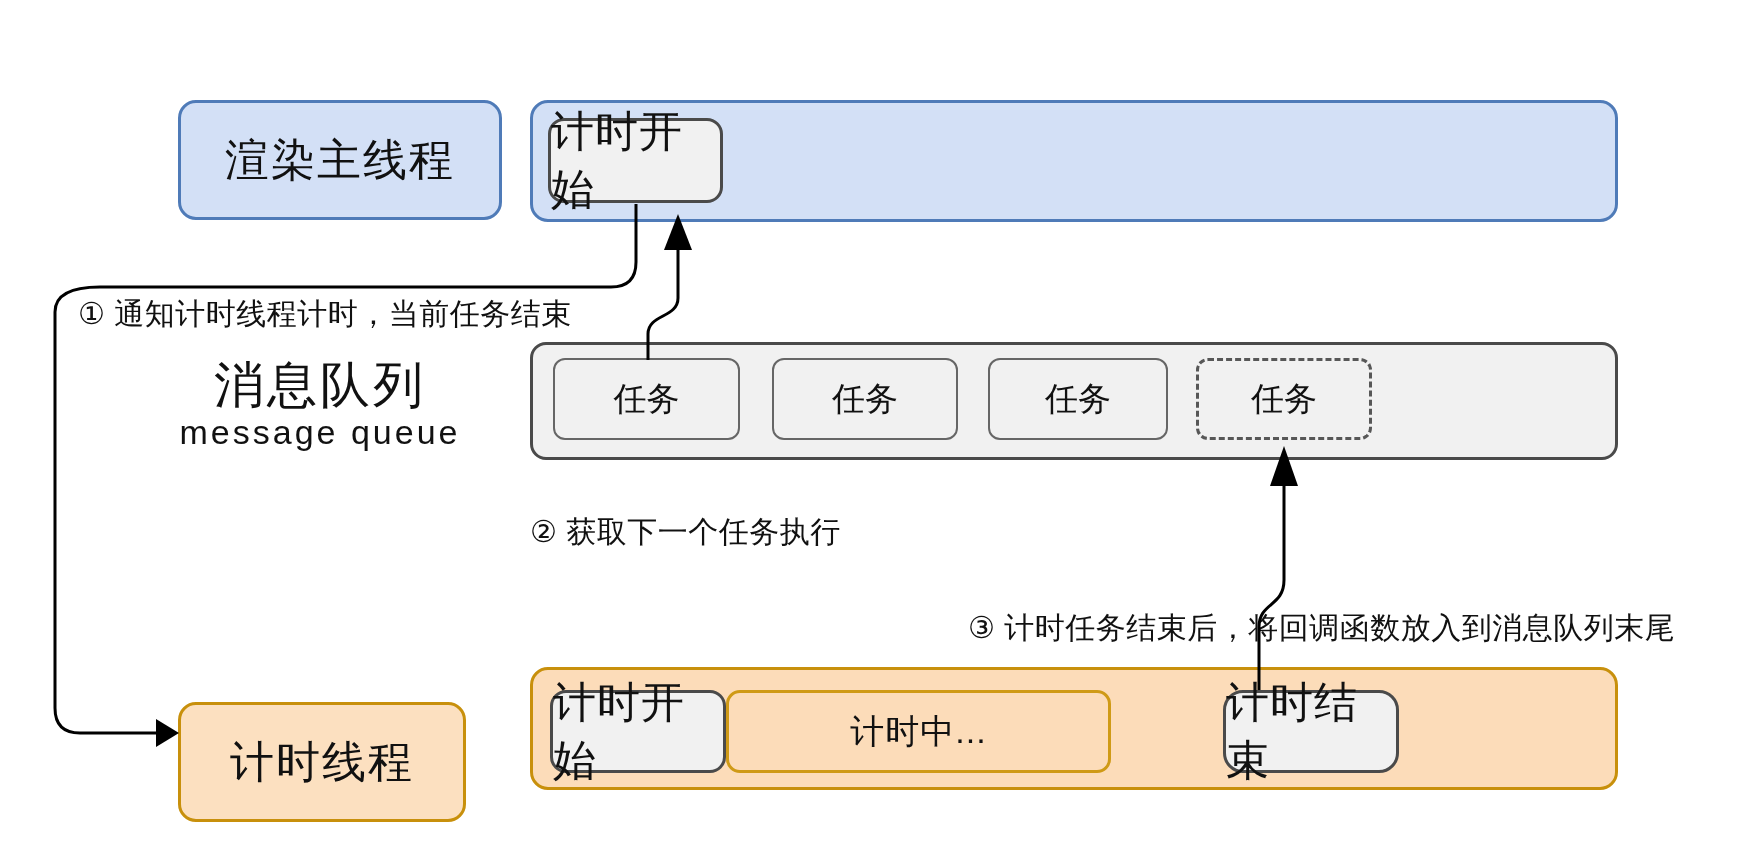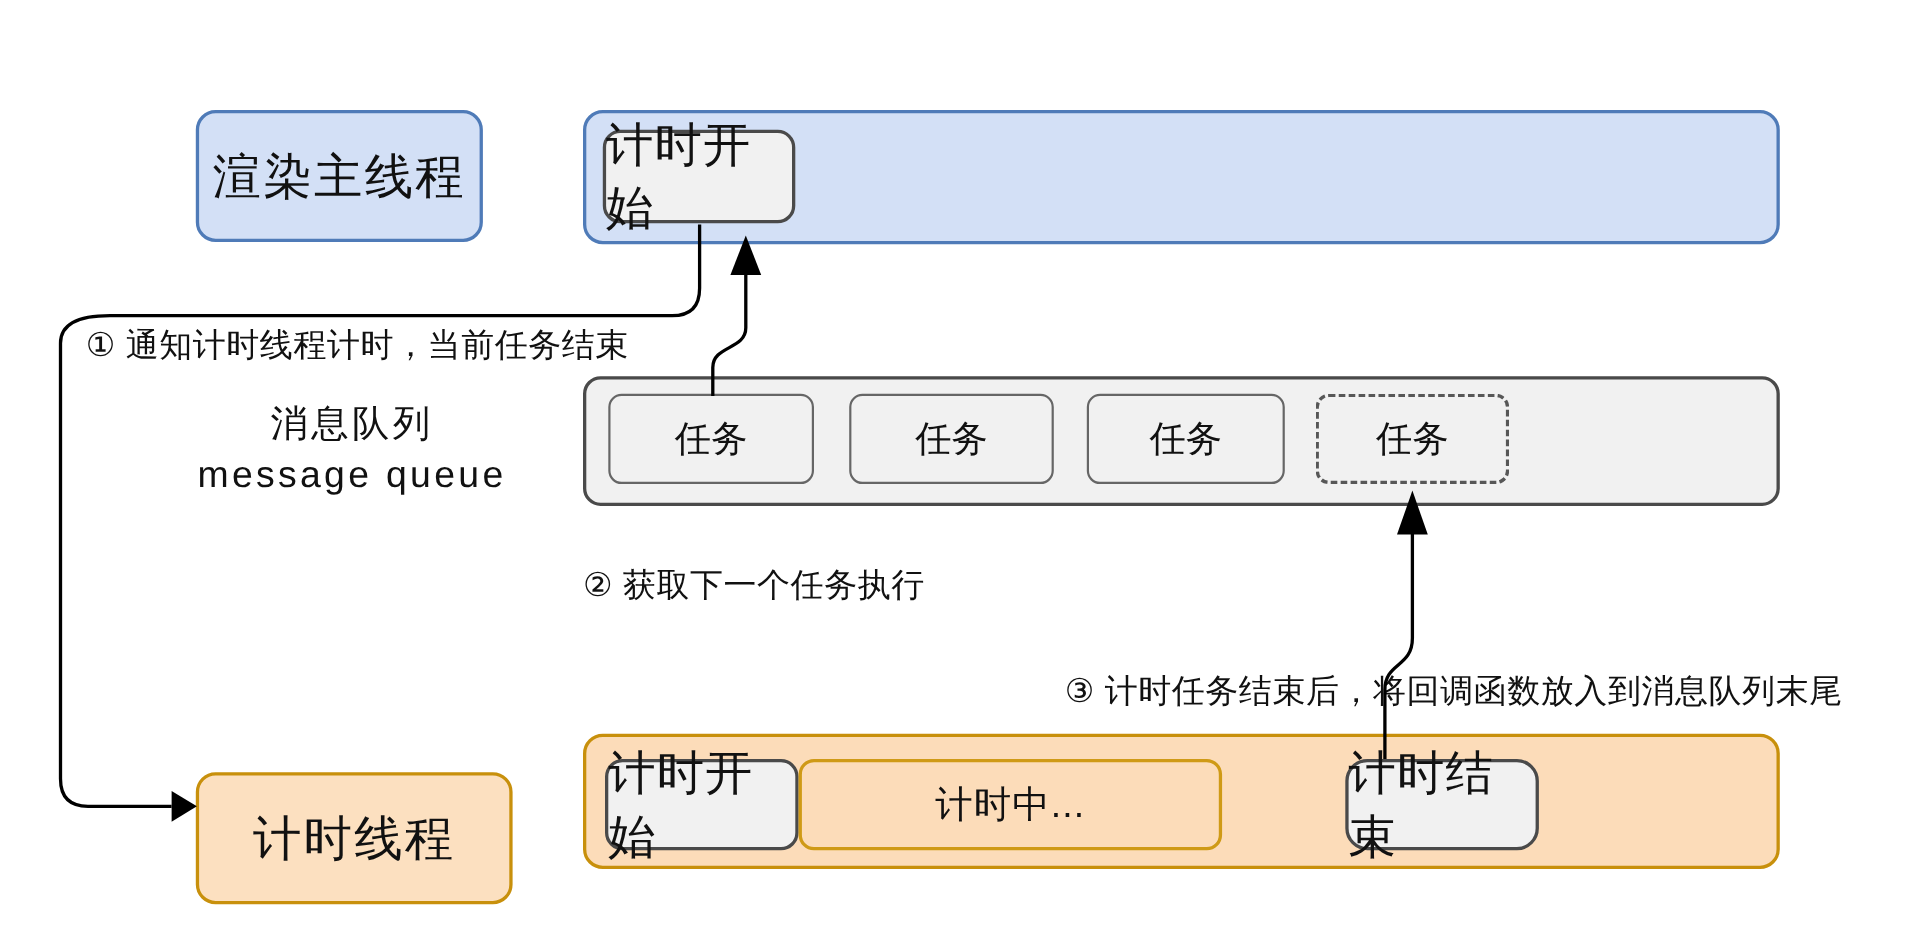--- a/index.html
+++ b/index.html
@@ -15,21 +15,21 @@
   body{
     width:1740px;height:848px;background:#ffffff;position:relative;overflow:hidden;
     font-family:"Liberation Sans","DejaVu Sans",sans-serif;color:var(--text-color);
   }
   .abs{position:absolute;box-sizing:border-box;}
   .rounded{border-radius:18px;}
   .center{display:flex;align-items:center;justify-content:center;}
 
   
   .thread-label{font-size:44px;font-weight:500;letter-spacing:2px;}
-  #render-thread-label{left:178px;top:100px;width:261px;height:120px;
+  #render-thread-label{left:178px;top:100px;width:324px;height:120px;
     background:var(--blue-fill);border:3px solid var(--blue-border);}
   #timer-thread-label{left:178px;top:670px;width:288px;height:120px;
     background:var(--orange-fill-light);border:3px solid var(--orange-border);margin-top:32px;}
 
   
   #render-thread-bar{left:530px;top:100px;width:1088px;height:122px;
     background:var(--blue-fill);border:3px solid var(--blue-border);}
   #message-queue-bar{left:530px;top:342px;width:1088px;height:118px;
     background:var(--gray-fill);border:3px solid var(--gray-border);border-radius:16px;}
   #timer-thread-bar{left:530px;top:667px;width:1088px;height:123px;
@@ -50,21 +50,21 @@
   #task-3{left:988px;width:180px;}
   #task-4{left:1196px;width:176px;border:3px dashed var(--dashed-border);background:var(--gray-fill);}
 
   
   #timing-box{left:726px;top:690px;width:385px;height:83px;
     background:var(--orange-fill);border:3px solid var(--timing-border);
     border-radius:14px;font-size:34px;letter-spacing:1px;}
 
   
   #message-queue-label{left:120px;top:362px;width:400px;text-align:center;}
-  #message-queue-label .cn{font-size:34px;font-weight:500;letter-spacing:3px;line-height:46px;}
+  #message-queue-label .cn{font-size:50px;font-weight:500;letter-spacing:3px;line-height:46px;}
   #message-queue-label .en{font-family:Liberation Sans, sans-serif;
     font-size:34px;font-weight:500;letter-spacing:3px;line-height:48px;}
 
   
   .annotation{font-size:30px;white-space:nowrap;letter-spacing:0.5px;}
   #annotation-1{left:78px;top:294px;}
   #annotation-2{left:530px;top:492px;margin-top:20px;}
   #annotation-3{left:968px;top:608px;}
 
   

